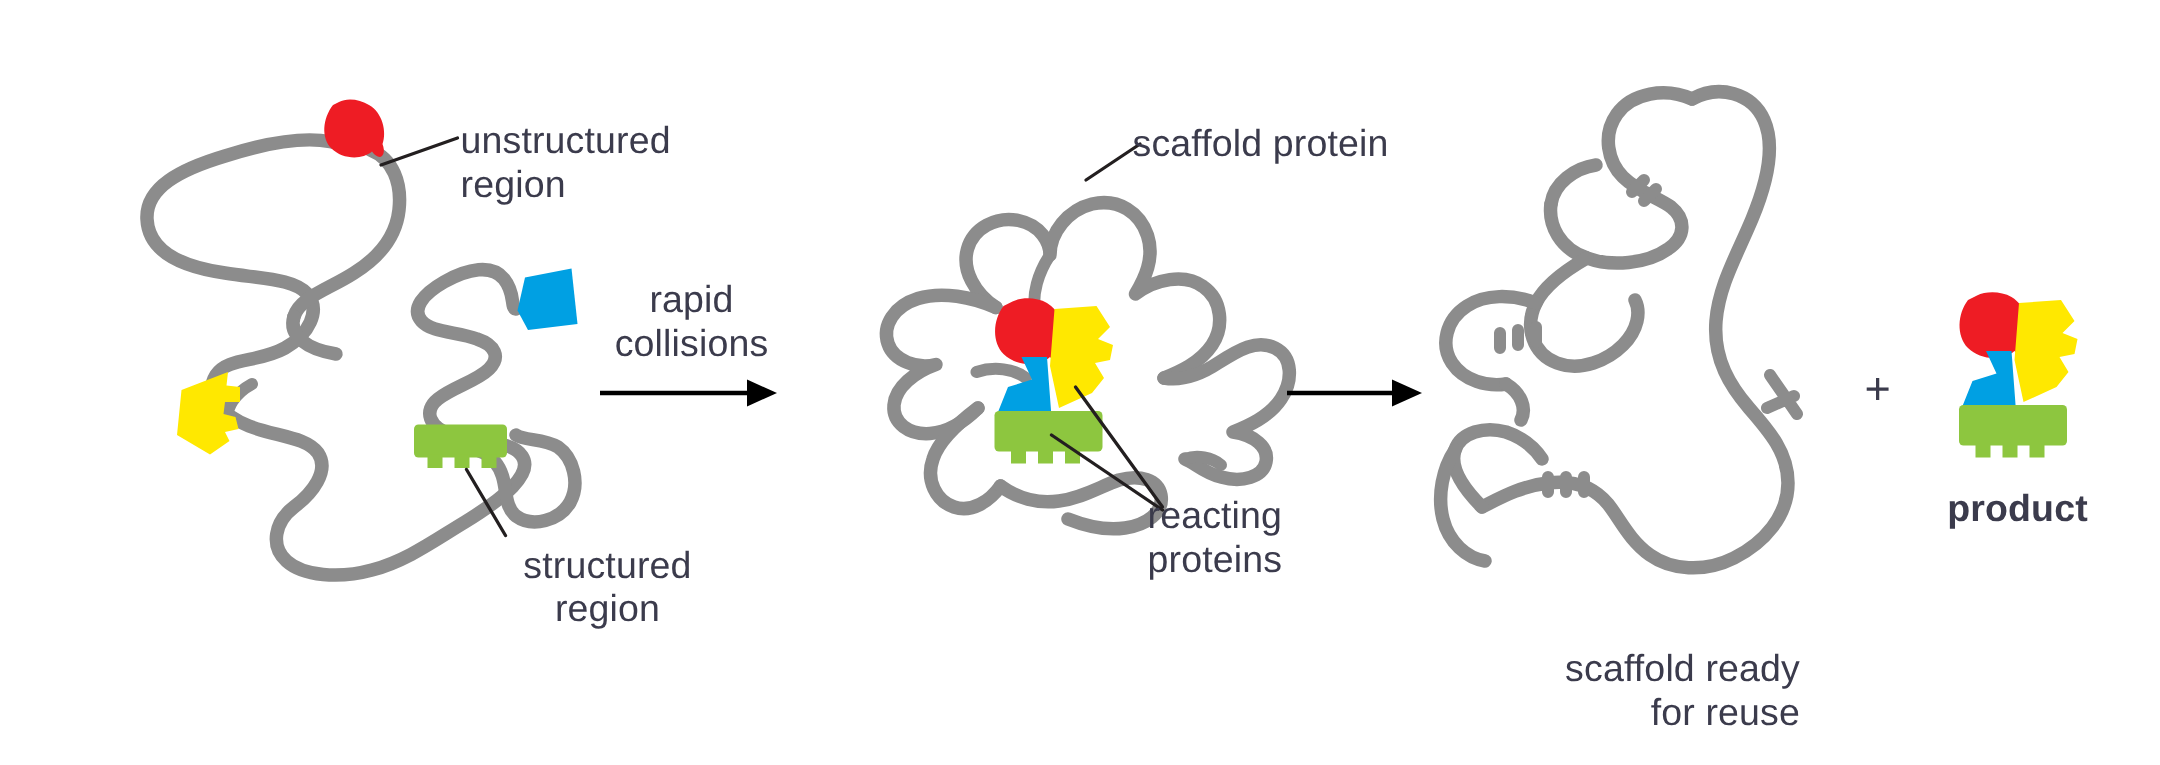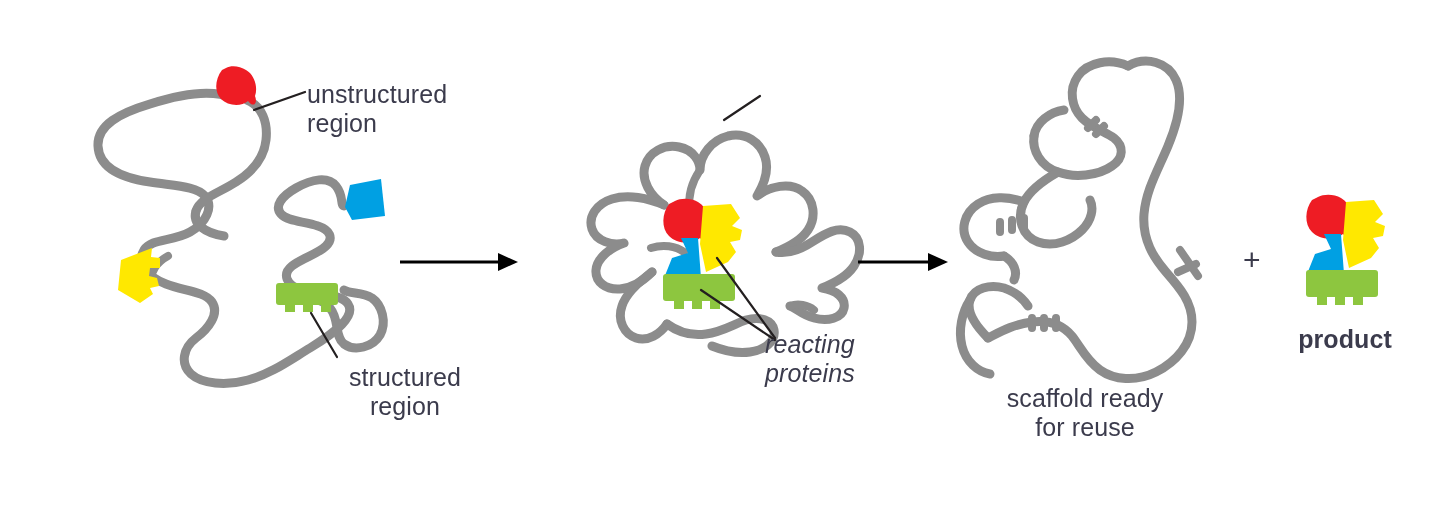--- a/index.html
+++ b/index.html
@@ -352,28 +352,31 @@
         <rect x="1335" y="296" width="10" height="9" fill="#8dc63f"></rect>
         <rect x="1353" y="296" width="10" height="9" fill="#8dc63f"></rect>
       </g>
     </g>
 
   </svg>
 
   <div class="lbl" style="left:307px; top:80px;">unstructured
 region</div>
 
+  <div class="lbl lbl-center" style="left:404px; top:186px; width:114px;">rapid
+collisions</div>
 
   <div class="lbl lbl-center" style="left:325px; top:363px; width:160px;">structured
 region</div>
 
-
-  <div class="lbl" style="left:765px; top:330px;font-style:italic;">reacting
+  <div class="lbl" style="left:755px; top:82px;">scaffold protein</div>
+
+  <div class="lbl" style="left:765px; top:330px;">reacting
 proteins</div>
 
-  <div class="lbl lbl-center" style="left:970px; top:384px; width:230px;">scaffold ready
+  <div class="lbl lbl-center" style="left:970px; top:432px; width:230px;text-align:right;">scaffold ready
 for reuse</div>
 
   <div class="plus-sign" style="left:1243px; top:243px;">+</div>
 
   <div class="lbl lbl-center" style="left:1265px; top:325px; width:160px;font-weight:bold;">product</div>
 
 </div>
 
 </body></html>

